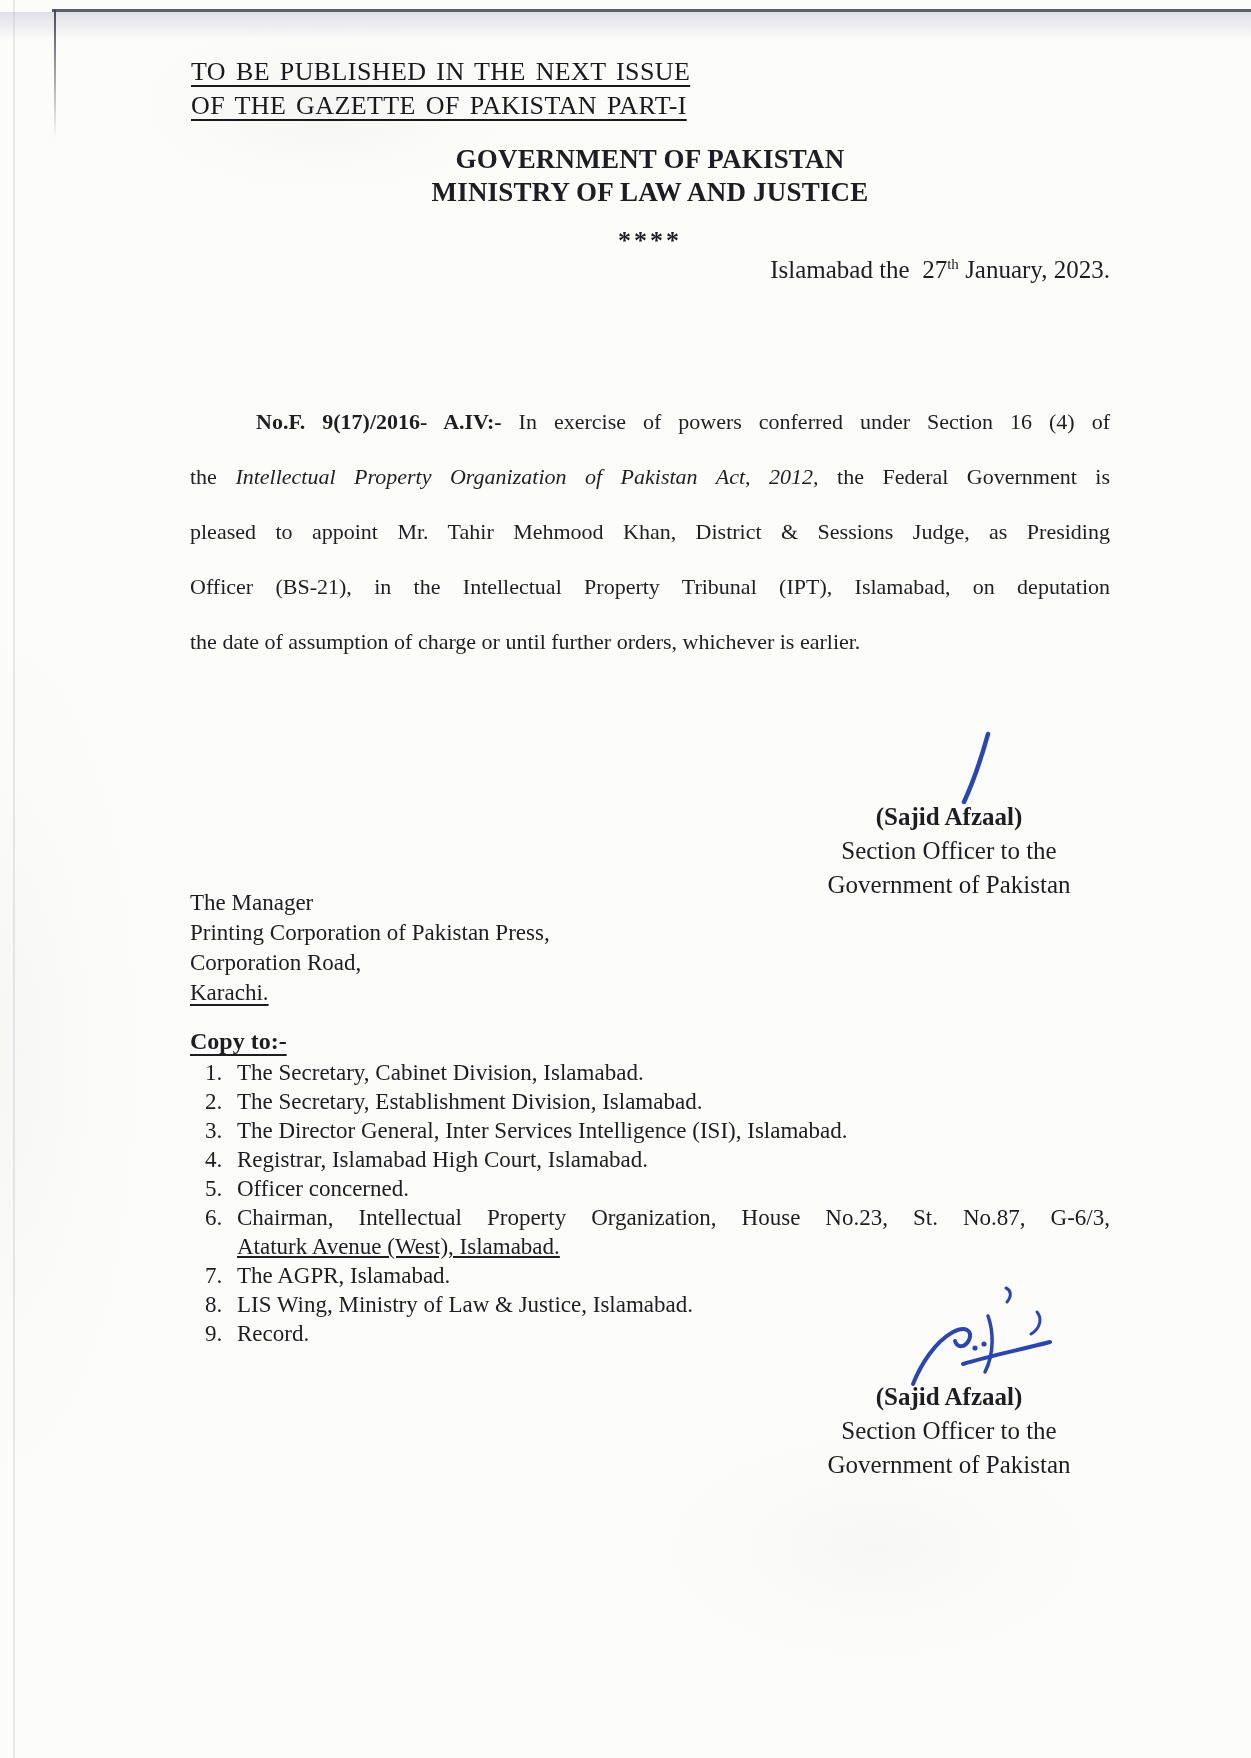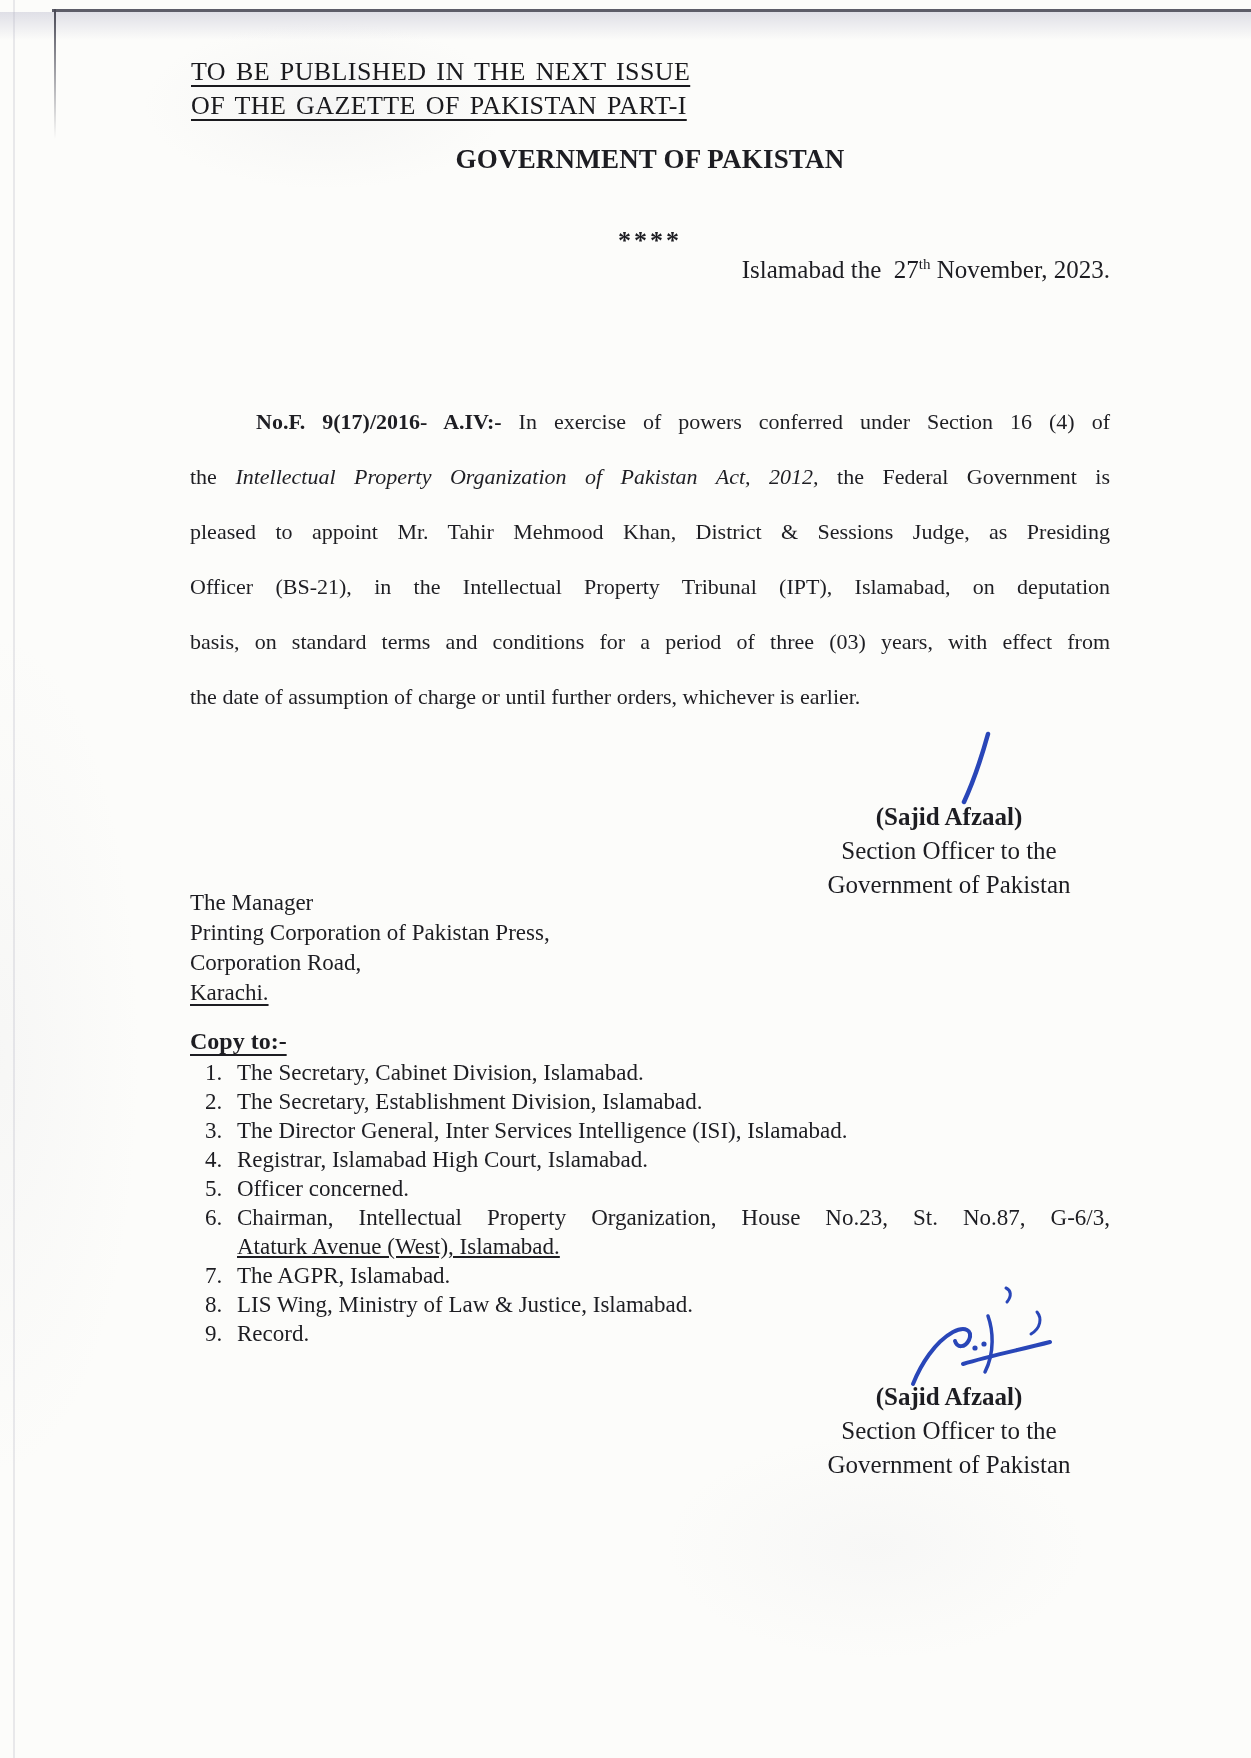--- a/index.html
+++ b/index.html
@@ -82,31 +82,31 @@
   <div class="abs scan-top-line"></div>
   <div class="abs scan-left-line"></div>
   <div class="abs scan-left-faint"></div>
 
   <div class="abs publish">
     <div><span class="u">TO BE PUBLISHED IN THE NEXT ISSUE</span></div>
     <div><span class="u">OF THE GAZETTE OF PAKISTAN PART-I</span></div>
   </div>
 
   <div class="abs center-band gov">GOVERNMENT OF PAKISTAN</div>
+  <div class="abs center-band ministry">MINISTRY OF LAW AND JUSTICE</div>
   <div class="abs center-band stars">****</div>
 
-  <div class="abs dateline"><span>Islamabad the  27</span><sup>th</sup><span> November, 2023.</span></div>
+  <div class="abs dateline"><span>Islamabad the  27</span><sup>th</sup><span> January, 2023.</span></div>
 
 
   <div class="abs body-par">
     <div class="bline first"><span class="bold">No.F. 9(17)/2016- A.IV:-</span><span> In exercise of powers conferred under Section 16 (4) of</span></div>
     <div class="bline"><span>the </span><span class="ital">Intellectual Property Organization of Pakistan Act, 2012,</span><span> the Federal Government is</span></div>
     <div class="bline">pleased to appoint Mr. Tahir Mehmood Khan, District &amp; Sessions Judge, as Presiding</div>
     <div class="bline">Officer (BS-21), in the Intellectual Property Tribunal (IPT), Islamabad, on deputation</div>
-    <div class="bline">basis, on standard terms and conditions for a period of three (03) years, with effect from</div>
     <div class="bline last">the date of assumption of charge or until further orders, whichever is earlier.</div>
   </div>
 
   <svg class="abs" style="left:942px; top:726px;" width="55" height="85" viewBox="0 0 55 85">
     <path class="ink" d="M 46,8 C 41,26 33,52 22,76" stroke-width="4.5"></path>
   </svg>
 
   <div class="abs sigblock sig1">
     <div class="signame">(Sajid Afzaal)</div>
     <div>Section Officer to the</div>

